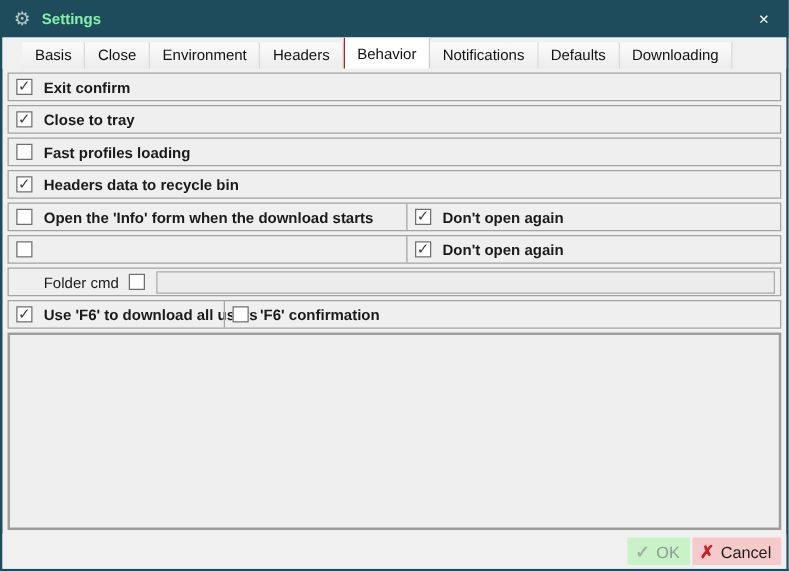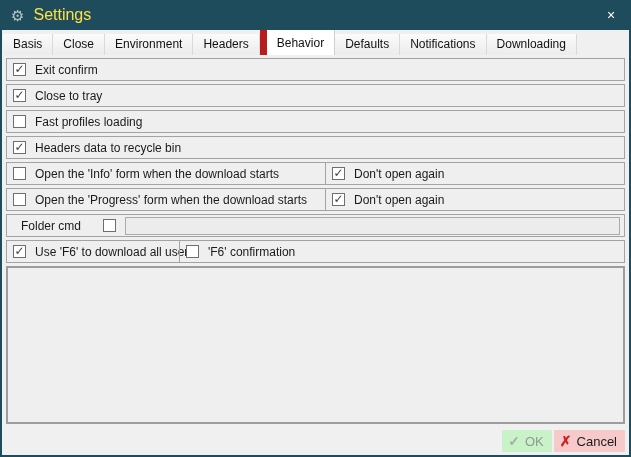--- a/index.html
+++ b/index.html
@@ -24,49 +24,49 @@
     background: #1e4c5c;
     margin: 0 -2px;               
     display: flex; align-items: center;
     color: #ffffff;
     padding-left: 11px;
   }
   .gear {
     color: #b9c6cc; font-size: 15px; line-height: 1;
     margin-right: 9px;
   }
-  .title-text { font-size: 16px; color: #fde047; }
+  .title-text { font-size: 12px; color: #86efac; font-weight: bold; }
   .close-btn {
     margin-left: auto;
     width: 40px; height: 30px;
     display: flex; align-items: center; justify-content: center;
     color: #ffffff; font-size: 14px;
     cursor: default;
   }
   
   .tabbar {
     flex: 0 0 25px; height: 25px;
     background: #f0f0f0;
     display: flex; align-items: flex-end;
-    padding-left: 1px;
+    padding-left: 16px;
     overflow: hidden;
   }
   .tab {
     height: 21px;
     padding: 3px 10px 0 10px;
     background: linear-gradient(#fbfbfb, #ececec);
     border-right: 1px solid #d9d9d9;
     color: #111; white-space: nowrap;
   }
   .tab.active {
     height: 25px;
     padding-top: 6px;
     background: #ffffff;
     border-right: 1px solid #cfcfcf;
-    border-left: 7px solid #b91c1c;
+    border-left: 1px solid #b91c1c;
   }
   
   .content {
     flex: 1 1 auto;
     padding: 3px 4px 0 4px;
     display: flex; flex-direction: column;
     overflow: hidden;
   }
   .row {
     flex: 0 0 23px; height: 23px;
@@ -79,23 +79,23 @@
   .cell.divided { border-left: 1px solid #a3a3a3; }
   .checkbox {
     width: 13px; height: 13px;
     background: #ffffff;
     border: 1px solid #6e6e6e;
     margin-left: 6px;
     display: inline-flex; align-items: center; justify-content: center;
     font-size: 12px; line-height: 11px; color: #3c3c3c;
     flex: 0 0 13px;
   }
-  .cb-label { margin-left: 9px; white-space: nowrap; }
+  .cb-label { margin-left: 9px; white-space: nowrap; font-weight: bold; }
   .rt-label {
-    width: 88px; text-align: center; margin-right: 8px;
+    width: 88px; text-align: right; margin-right: 8px;
     white-space: nowrap; flex: 0 0 88px;
   }
   .cmd-input {
     flex: 1 1 auto;
     height: 18px;
     margin: 0 4px 0 9px;
     background: #ececec;
     border: 1px solid #ababab;
     font-family: "Liberation Sans", sans-serif;
     font-size: 12px; color: #333;
@@ -143,22 +143,22 @@
     <span class="title-text">Settings</span>
     <span class="close-btn">×</span>
   </div>
 
   <div class="tabbar">
       <div class="tab">Basis</div>
       <div class="tab">Close</div>
       <div class="tab">Environment</div>
       <div class="tab">Headers</div>
       <div class="tab active">Behavior</div>
+      <div class="tab">Notifications</div>
       <div class="tab">Defaults</div>
-      <div class="tab">Notifications</div>
       <div class="tab">Downloading</div>
     </div>
 
   <div class="content">
 
     <div class="row">
       <span class="checkbox checked">✓</span>
       <span class="cb-label">Exit confirm</span>
     </div>
 
@@ -184,21 +184,20 @@
       </div>
       <div class="cell divided grow">
         <span class="checkbox checked">✓</span>
         <span class="cb-label">Don't open again</span>
       </div>
     </div>
 
     <div class="row">
       <div class="cell w318">
         <span class="checkbox"></span>
-        <span class="cb-label">Open the 'Progress' form when the download starts</span>
       </div>
       <div class="cell divided grow">
         <span class="checkbox checked">✓</span>
         <span class="cb-label">Don't open again</span>
       </div>
     </div>
 
     <div class="row">
       <span class="rt-label">Folder cmd</span>
       <span class="checkbox" style="margin-left:0"></span>

